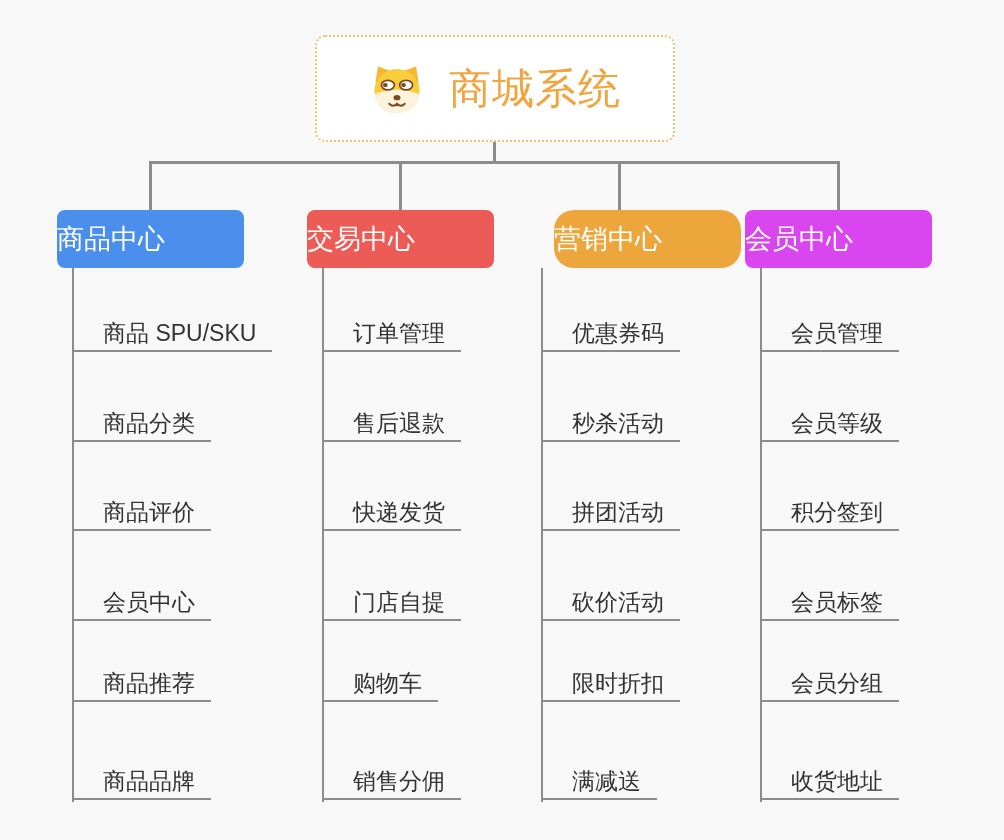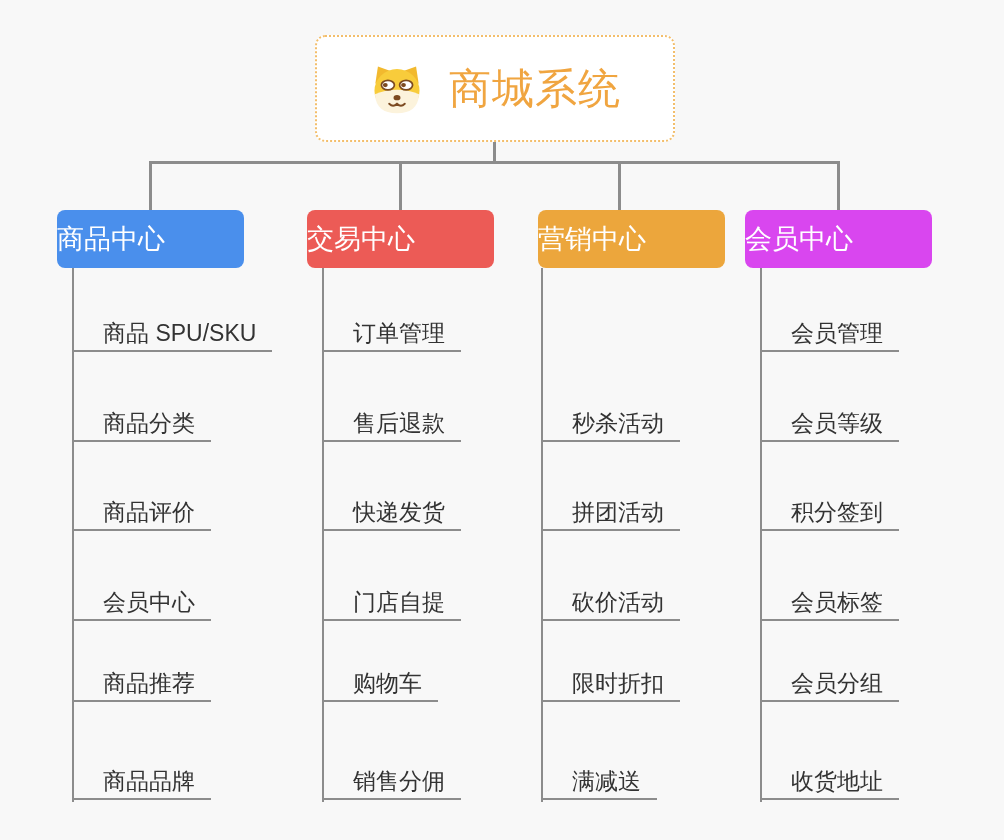--- a/index.html
+++ b/index.html
@@ -30,21 +30,21 @@
   .drop-1    { left:149px; top:161px; width:3px; height:49px; }
   .drop-2    { left:399px; top:161px; width:3px; height:49px; }
   .drop-3    { left:618px; top:161px; width:3px; height:49px; }
   .drop-4    { left:837px; top:161px; width:3px; height:49px; }
   
   .branch-header{
     position:absolute; top:210px; width:187px; height:58px;
     border-radius:8px; display:flex; align-items:center; justify-content:flex-start;
     color:#ffffff; font-size:27px; cursor:pointer;
   }
-  .bh-1{ left:57px; }  .bh-2{ left:307px; }  .bh-3{ left:538px; }  .bh-4{ left:745px; }
+  .bh-1{ left:57px; }  .bh-2{ left:307px; }  .bh-3{ left:554px;border-radius:20px; }  .bh-4{ left:745px; }
   
   .branch-col{ position:absolute; top:268px; width:250px; height:540px; }
   .bc-1{ left:57px; } .bc-2{ left:307px; } .bc-3{ left:526px; } .bc-4{ left:745px; }
   .branch-col .trunk{
     position:absolute; left:15px; top:0; width:2px; height:534px; background:#8C8C8C;
   }
   .item{
     position:absolute; left:15px; height:38px; line-height:38px;
     padding:0 16px 0 31px; white-space:nowrap; width:max-content;
     font-size:23px; color:#333333;
@@ -107,20 +107,21 @@
   <div class="item it-1">订单管理</div>
   <div class="item it-2">售后退款</div>
   <div class="item it-3">快递发货</div>
   <div class="item it-4">门店自提</div>
   <div class="item it-5">购物车</div>
   <div class="item it-6">销售分佣</div>
 </div>
 
 <div class="branch-col bc-3">
   <div class="trunk"></div>
+  <div class="item it-1">优惠券码</div>
   <div class="item it-2">秒杀活动</div>
   <div class="item it-3">拼团活动</div>
   <div class="item it-4">砍价活动</div>
   <div class="item it-5">限时折扣</div>
   <div class="item it-6">满减送</div>
 </div>
 
 <div class="branch-col bc-4">
   <div class="trunk"></div>
   <div class="item it-1">会员管理</div>

